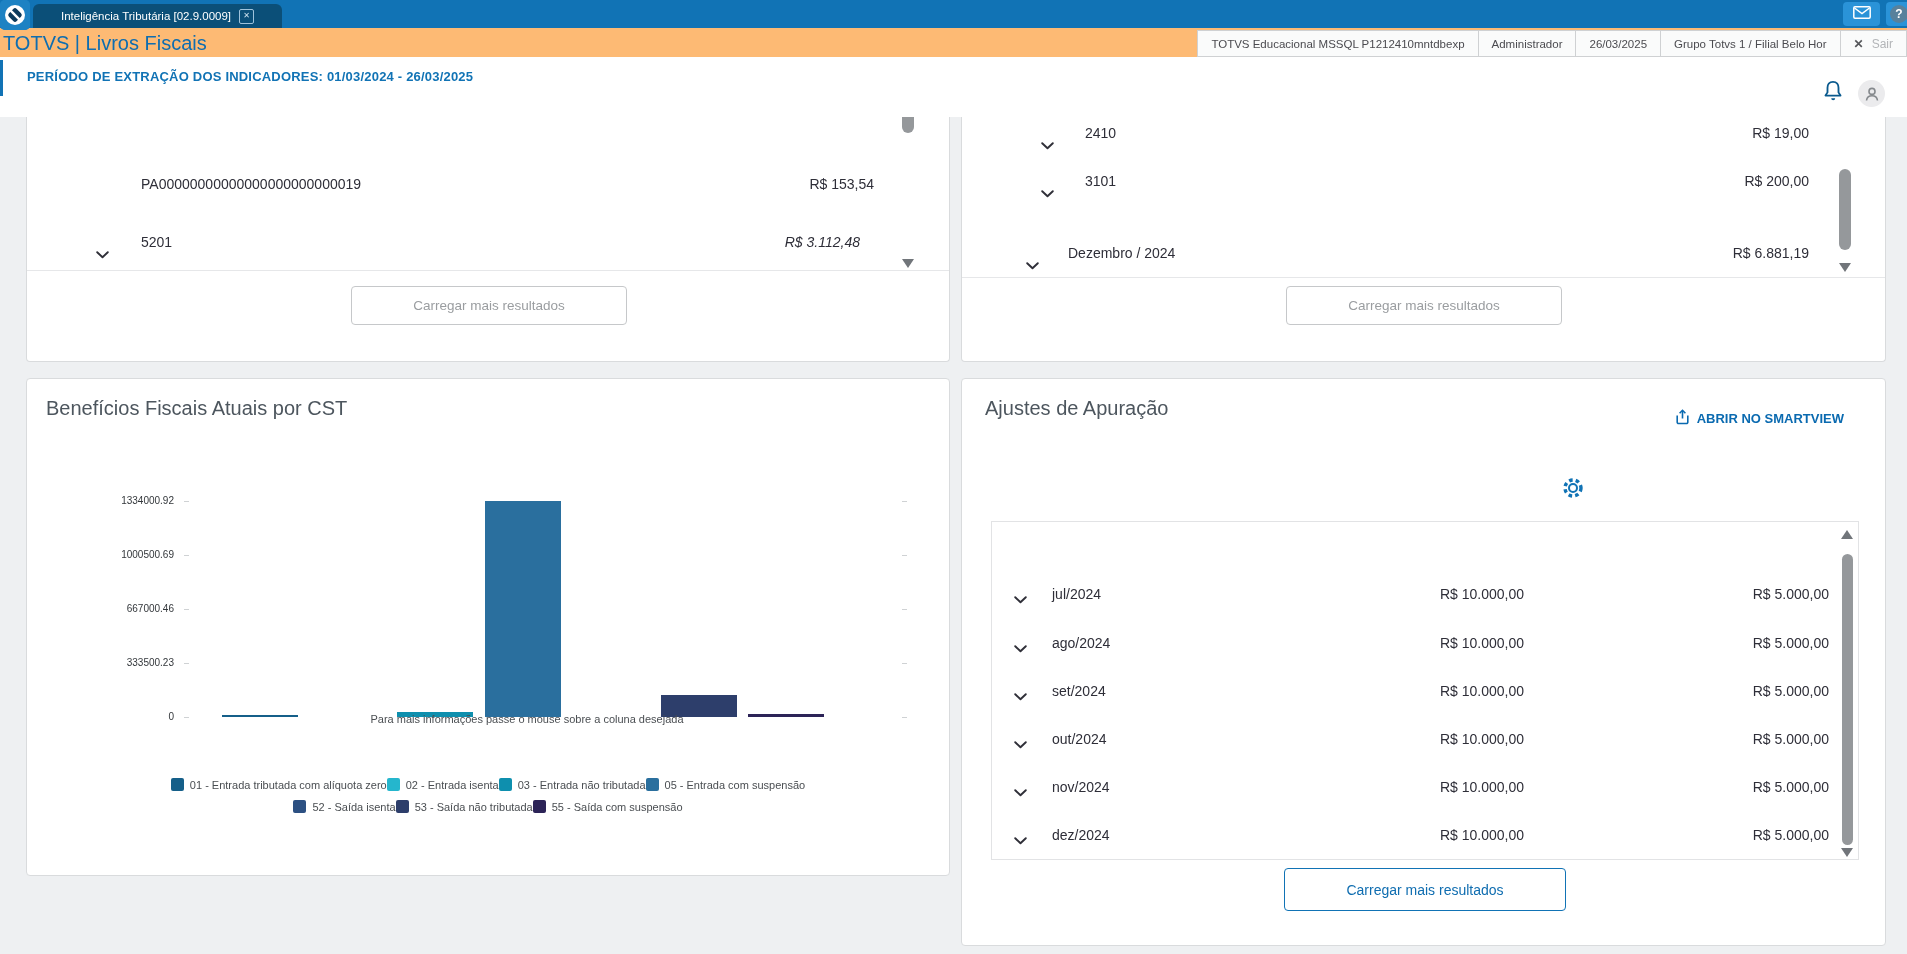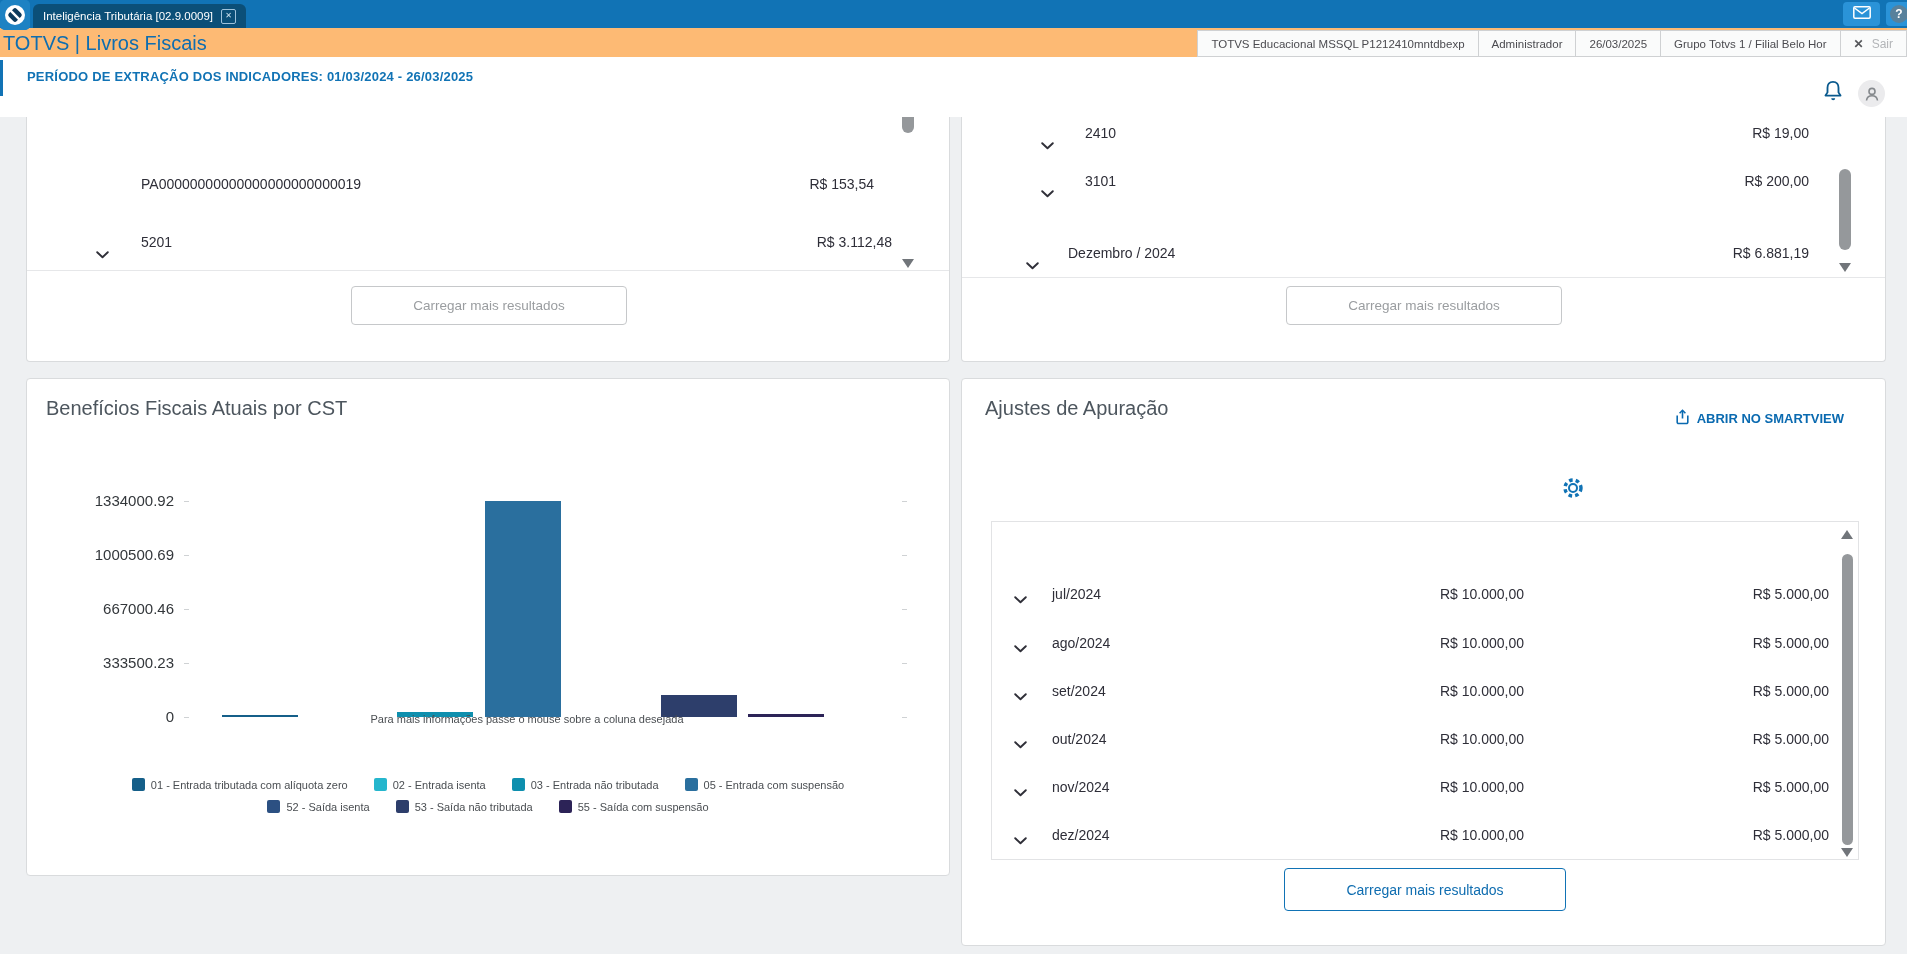--- a/index.html
+++ b/index.html
@@ -6,21 +6,21 @@
   body{
     width:1907px;height:954px;position:relative;overflow:hidden;
     background:#eef0f2;font-family:"Liberation Sans",sans-serif;
     -webkit-font-smoothing:antialiased;
   }
   
   .topbar{position:absolute;left:0;top:0;width:1907px;height:28px;background:#1173b5;}
   .logo{position:absolute;left:0;top:0;width:30px;height:30px;border-radius:5px;background:#1d82c3;
         display:flex;align-items:center;justify-content:center;z-index:5;}
   .tab{position:absolute;left:33px;top:4px;height:24px;background:#0b4f78;border-radius:6px 6px 0 0;
-       display:flex;align-items:center;padding:0 10px;gap:8px;color:#fff;font-size:11.5px;}
+       display:flex;align-items:center;padding:0 28px;gap:8px;color:#fff;font-size:11.5px;}
   .tab-close{width:13px;height:13px;border:1px solid #9fc3dc;border-radius:2px;color:#cfe3ef;
        font-size:8px;line-height:12px;text-align:center;}
   .icon-btn{position:absolute;top:2px;width:37px;height:24px;background:#2a93d8;border-radius:4px;
        display:flex;align-items:center;justify-content:center;}
   .mail-btn{left:1843px;}
   .help-btn{left:1886px;width:26px;}
   .help-circle{width:18px;height:18px;border-radius:50%;background:#58819c;color:#fff;font-size:12px;
        font-weight:bold;text-align:center;line-height:18px;}
   
   .titlebar{position:absolute;left:0;top:28px;width:1907px;height:29px;background:#fdba74;}
@@ -54,25 +54,25 @@
   .load-btn.disabled{border:1px solid #c6c8ca;color:#9a9da0;}
   .load-btn.enabled{border:1px solid #1173b5;color:#0f6db0;font-size:14px;}
   
   .sb-thumb{position:absolute;width:12px;background:#95989b;border-radius:6px;}
   .tri-down{position:absolute;width:0;height:0;border-left:6px solid transparent;border-right:6px solid transparent;
        border-top:9px solid #71757a;}
   .tri-up{position:absolute;width:0;height:0;border-left:6px solid transparent;border-right:6px solid transparent;
        border-bottom:9px solid #71757a;}
   
   .panel-title{position:absolute;font-size:20px;color:#4d565e;}
-  .ytick-label{position:absolute;width:127px;left:20px;text-align:right;font-size:15px;color:#33373b;height:14px;line-height:14px;}
+  .ytick-label{position:absolute;width:127px;left:20px;text-align:right;font-size:10px;color:#33373b;height:14px;line-height:14px;}
   .ytick-dash{position:absolute;width:5px;height:1px;background:#cfd2d4;}
   .bar{position:absolute;width:76px;}
   .chart-hint{position:absolute;left:130px;width:740px;text-align:center;font-size:11px;color:#4a4e52;}
-  .legend-row{position:absolute;left:0;right:0;display:flex;justify-content:center;gap:26px;align-items:center;}
+  .legend-row{position:absolute;left:0;right:0;display:flex;justify-content:center;align-items:center;}
   .legend-item{display:flex;align-items:center;gap:6px;font-size:11px;color:#4a4e52;}
   .legend-swatch{width:13px;height:13px;border-radius:2px;flex:none;}
   
   .smartview-link{position:absolute;right:41px;top:30px;display:flex;align-items:center;gap:7px;
        color:#0a6ab0;font-size:13px;font-weight:bold;cursor:pointer;}
   .gear{position:absolute;left:600px;top:98px;cursor:pointer;}
   .searchbox{position:absolute;left:646px;top:88px;width:250px;height:38px;border:1px solid #a9adb0;border-radius:3px;
        background:#fff;box-sizing:border-box;}
   .searchbox input{position:absolute;left:38px;top:1px;width:200px;height:34px;border:none;outline:none;
        font-size:14px;color:#42464a;font-family:"Liberation Sans",sans-serif;background:transparent;}
@@ -151,21 +151,21 @@
 <div class="panel cut-top panelA" id="panelA">
     <div class="list-row" style="left: 0px; right: 0px; top: 51px;">
       <span style="position: absolute; left: 114px;">PA00000000000000000000000019</span>
       <span class="row-value" style="right: 75px;">R$ 153,54</span>
     </div>
     <div class="list-row" style="left: 0px; right: 0px; top: 109px;">
       <span class="chev" style="left: 69px;"><svg width="13" height="8" viewBox="0 0 13 8">
           <polyline points="1.2,1.2 6.5,6.3 11.8,1.2" fill="none" stroke="#2f2f38" stroke-width="1.9" stroke-linecap="round" stroke-linejoin="round"></polyline>
         </svg></span>
       <span style="position: absolute; left: 114px;">5201</span>
-      <span class="row-value" style="right: 57px;">R$ 3.112,48</span>
+      <span class="row-value" style="right: 89px; font-style: italic;">R$ 3.112,48</span>
     </div>
     <div class="divider" style="top: 153px;"></div>
     <div class="load-btn disabled" style="left: 324px; top: 169px; width: 274px; height: 37px;">Carregar mais resultados</div>
     <div class="sb-thumb" style="left: 875px; top: 0px; height: 16px; border-radius: 0px 0px 6px 6px;"></div>
     <div class="tri-down" style="left: 875px; top: 142px;"></div>
   </div>
 
 <div class="panel cut-top panelB" id="panelB">
     <div class="list-row" style="left: 0px; right: 0px; top: 0px;">
       <span class="chev" style="left: 79px;"><svg width="13" height="8" viewBox="0 0 13 8">

